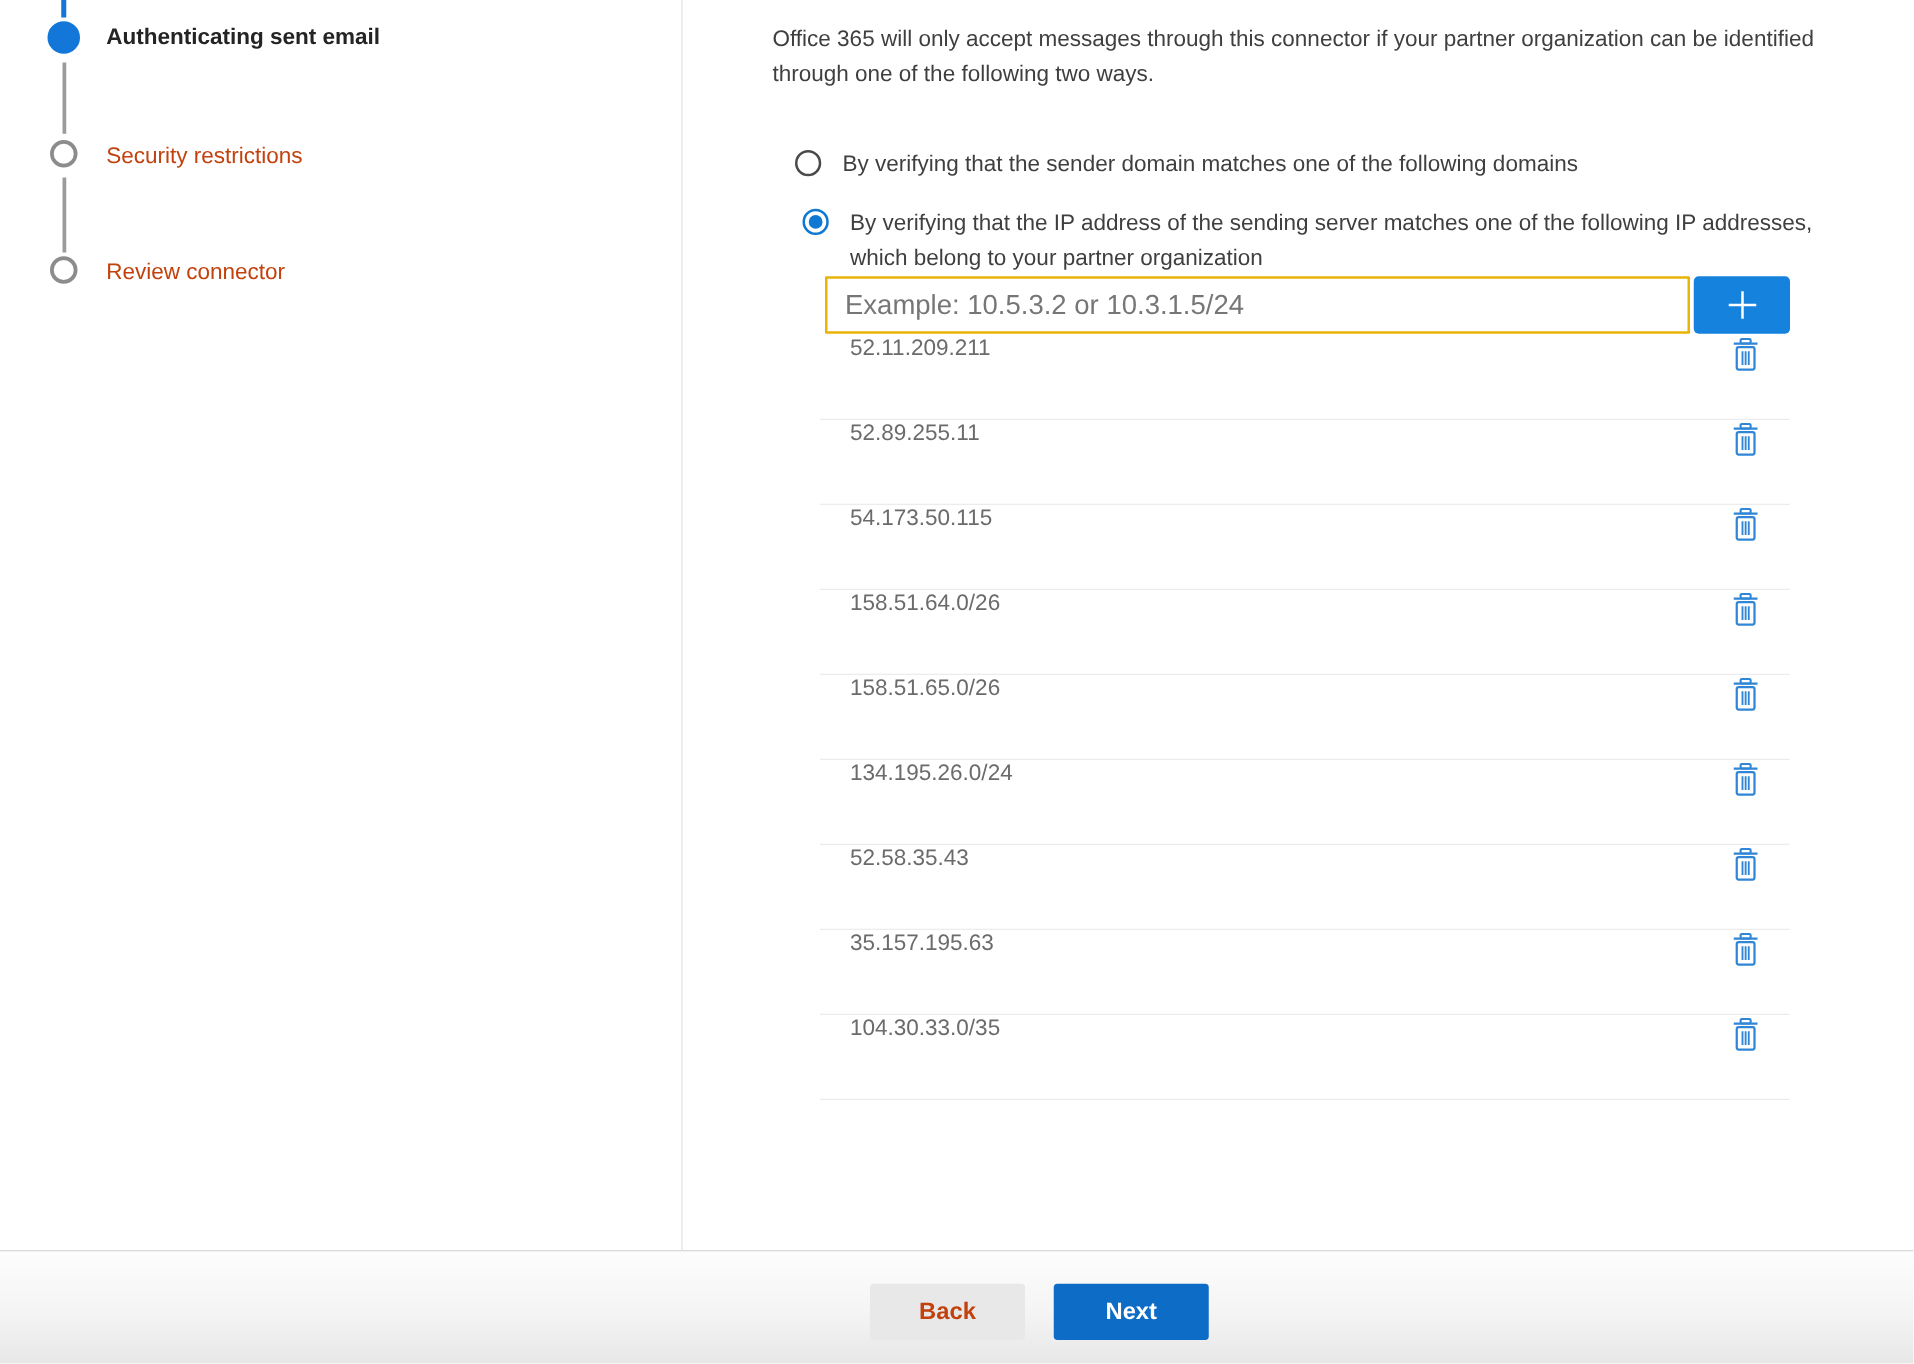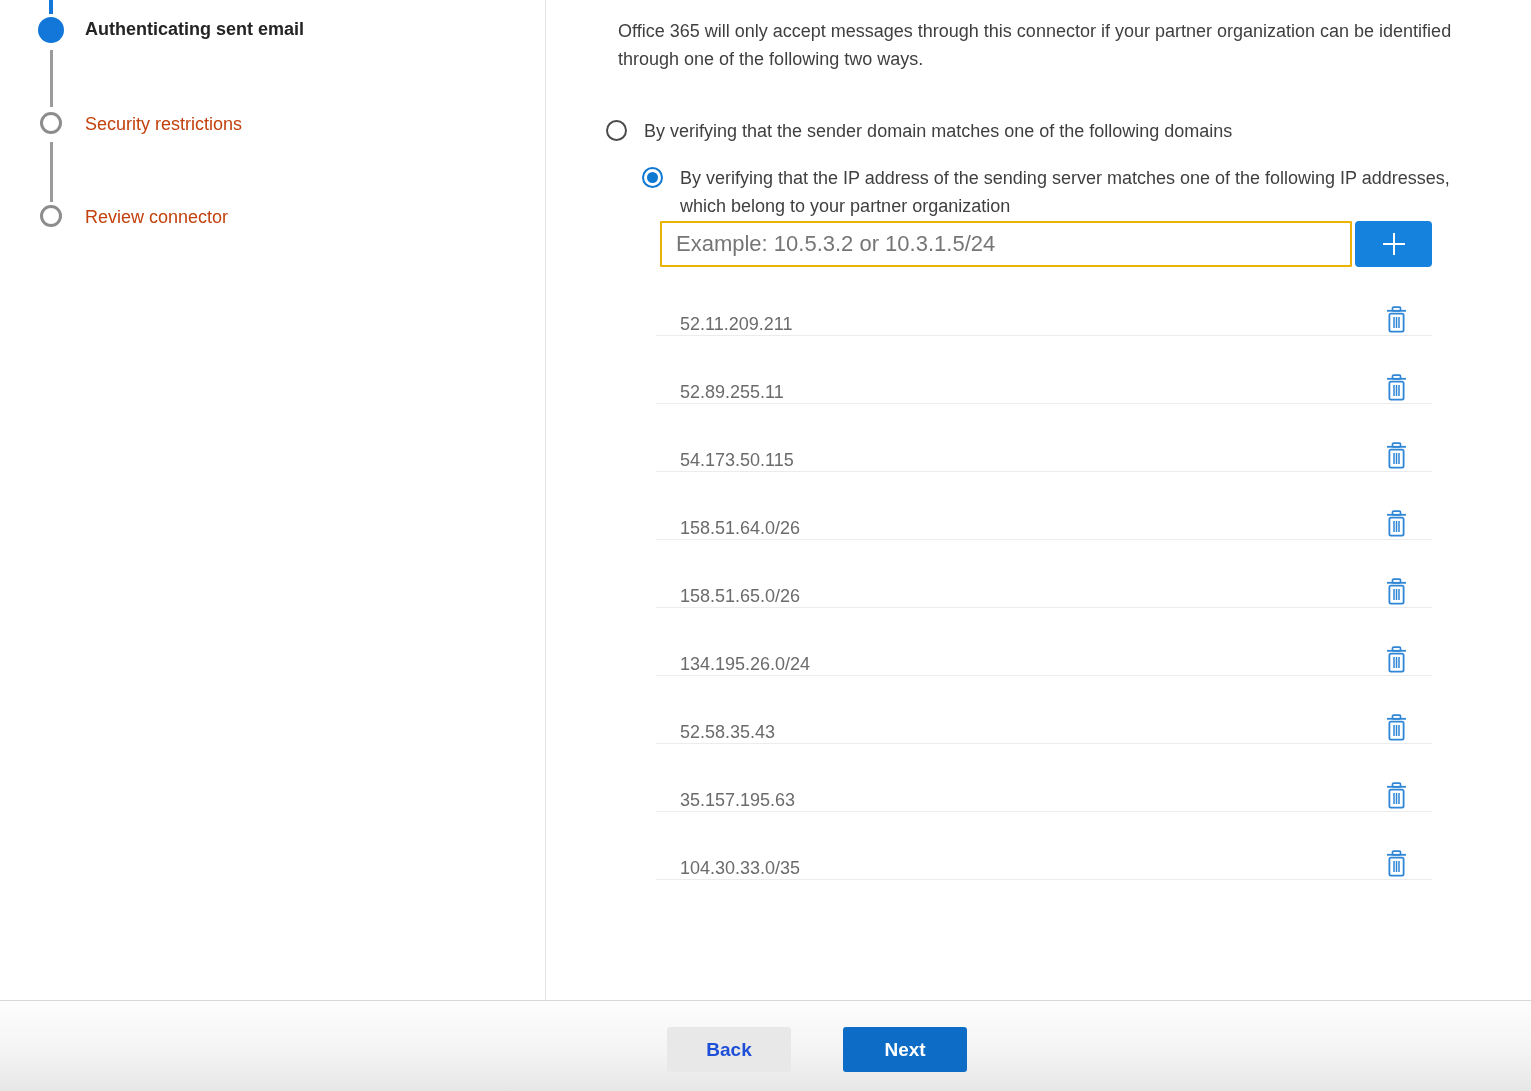--- a/index.html
+++ b/index.html
@@ -32,21 +32,21 @@
   .step-label.active { font-weight:bold; color:#242424; top:19px; }
   .lbl-2 { top:114px; }
   .lbl-3 { top:207px; }
 
   
   .intro {
     position:absolute; left:618px; top:17px; width:880px;
     font-size:18px; line-height:28px; color:#3f3f3f;
   }
   .option { position:absolute; display:flex; align-items:flex-start; }
-  .opt-1 { left:606px; top:117px; width:890px; }
+  .opt-1 { left:636px; top:117px; width:890px; }
   .opt-2 { left:642px; top:164px; width:846px; }
   .radio {
     flex:0 0 auto; width:21px; height:21px; border-radius:50%;
     margin-top:3px; margin-right:17px; background:#fff;
     border:2px solid #4a4a4a; position:relative; cursor:pointer;
   }
   .radio.selected { border-color:#0f78d2; }
   .radio.selected::after {
     content:""; position:absolute; left:50%; top:50%; width:11px; height:11px;
     margin:-5.5px 0 0 -5.5px; border-radius:50%; background:#0f78d2;
@@ -62,40 +62,40 @@
   .ip-input::placeholder { color:#767676; opacity:1; }
   .add-btn {
     position:absolute; left:1355px; top:221px; width:77px; height:46px;
     background:#1583dd; border:none; border-radius:4px; cursor:pointer;
     display:flex; align-items:center; justify-content:center;
   }
 
   .ip-list { position:absolute; left:656px; top:268px; width:776px; height:732px; overflow:hidden; }
   .ip-row {
     height:68px; border-bottom:1px solid #ececec;
-    display:flex; align-items:flex-end;
+    display:flex; align-items:flex-start;
   }
   .ip-value { margin-left:24px; font-size:18px; color:#6b6b6b; }
   .del-btn {
     margin-left:auto; margin-right:22px; background:none; border:none;
     padding:2px; cursor:pointer; display:flex; align-items:center;
   }
 
   
   .footer {
     position:absolute; left:0; top:1000px; width:1531px; height:91px;
     border-top:1px solid #d8d8d8;
     background:linear-gradient(180deg, #fdfdfd 0%, #f4f4f4 55%, #e7e7e7 100%);
   }
   .btn {
     position:absolute; top:26px; width:124px; height:45px;
     border:none; border-radius:3px; font-family:"Liberation Sans", sans-serif;
     font-size:19px; font-weight:600; cursor:pointer;
   }
-  .back-btn { left:667px; background:#e8e8e8; color:#1d4ed8; }
+  .back-btn { left:696px; background:#e8e8e8; color:#c2410c; }
   .next-btn { left:843px; background:#0d6cc5; color:#ffffff; }
 </style>
 </head>
 <body>
 
 <div id="app">
 
   <div class="left-panel">
     <div class="rail-top"></div>
     <div class="step-circle-active"></div>

